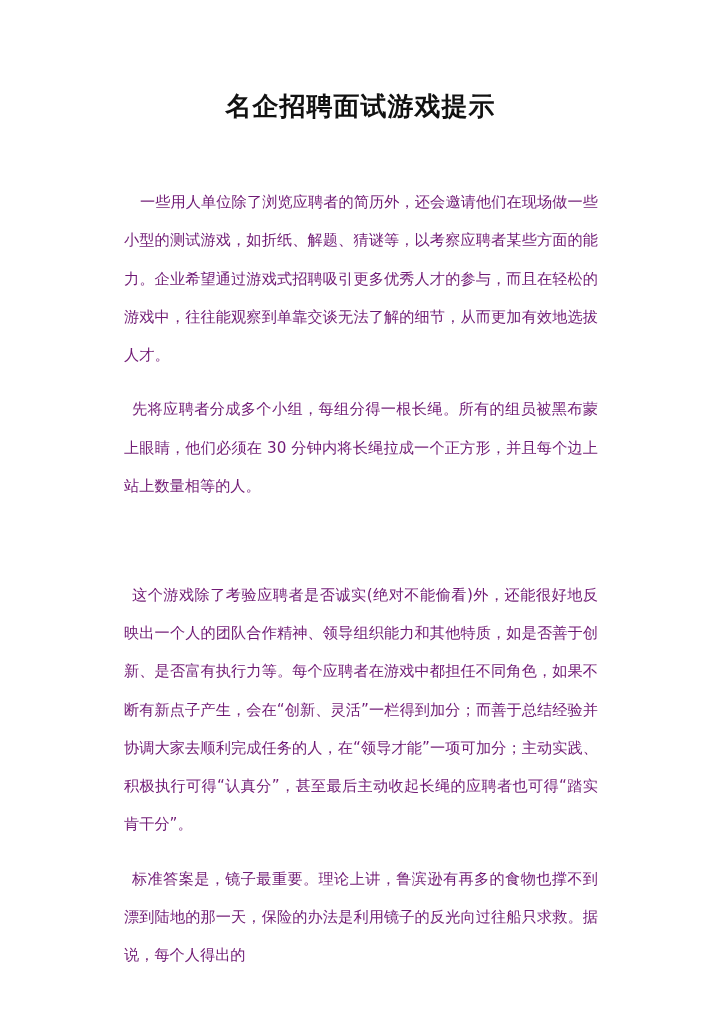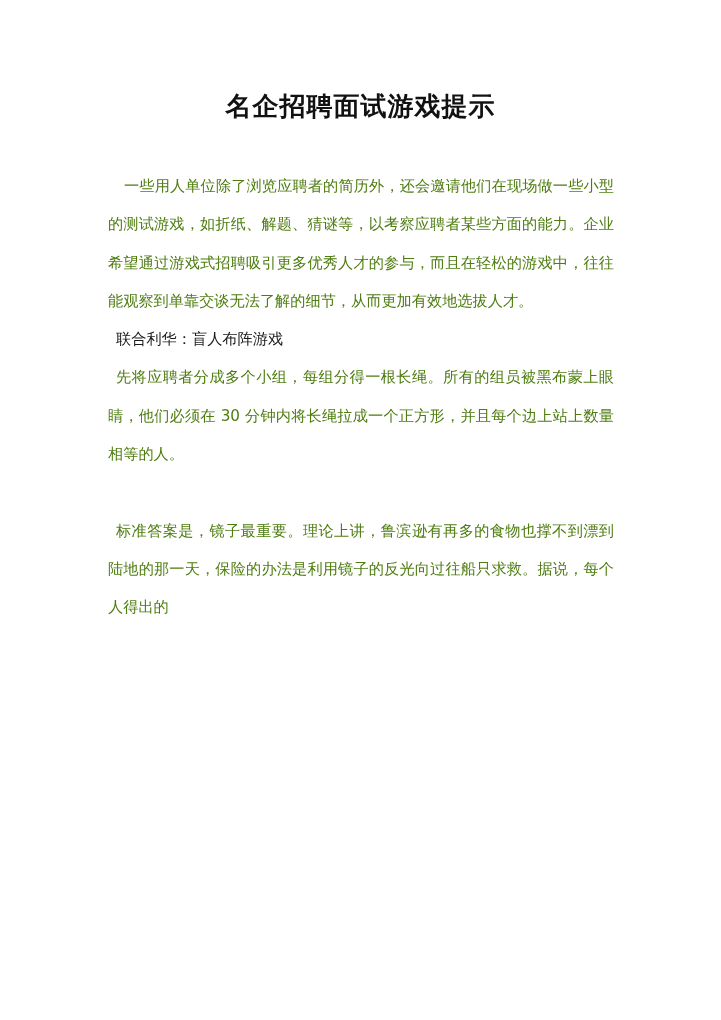--- a/index.html
+++ b/index.html
@@ -37,27 +37,27 @@
       margin: 0;
       line-height: 40px;
     }
     .body {
       position: absolute;
       top: 167px;
       left: 108px;
       width: 506px;
     }
     .para {
-      margin: 0;
+      margin: 16px;
       font-size: 15.2px;
       line-height: 38.3px;
       text-align: justify;
       text-align-last: left;
       word-break: break-all;
-      color: #4d7c0f;
+      color: #701a75;
     }
     .indent1 { text-indent: 8px; }
     .heading {
       margin: 0;
       font-size: 15.2px;
       line-height: 38.3px;
       padding-left: 8px;
       color: #1a1a1a;
     }
     .blank {
@@ -66,19 +66,19 @@
   </style>
 </head>
 <body>
 
 <div class="page">
   <h1 class="title">名企招聘面试游戏提示</h1>
 
   <div class="body">
     <p class="para" style="text-indent:16px;">一些用人单位除了浏览应聘者的简历外，还会邀请他们在现场做一些小型的测试游戏，如折纸、解题、猜谜等，以考察应聘者某些方面的能力。企业希望通过游戏式招聘吸引更多优秀人才的参与，而且在轻松的游戏中，往往能观察到单靠交谈无法了解的细节，从而更加有效地选拔人才。</p>
 
-    <p class="heading">联合利华：盲人布阵游戏</p>
     <p class="para indent1">先将应聘者分成多个小组，每组分得一根长绳。所有的组员被黑布蒙上眼睛，他们必须在 30 分钟内将长绳拉成一个正方形，并且每个边上站上数量相等的人。</p>
     <div class="blank"></div>
+    <p class="para indent1">这个游戏除了考验应聘者是否诚实(绝对不能偷看)外，还能很好地反映出一个人的团队合作精神、领导组织能力和其他特质，如是否善于创新、是否富有执行力等。每个应聘者在游戏中都担任不同角色，如果不断有新点子产生，会在“创新、灵活”一栏得到加分；而善于总结经验并协调大家去顺利完成任务的人，在“领导才能”一项可加分；主动实践、积极执行可得“认真分”，甚至最后主动收起长绳的应聘者也可得“踏实肯干分”。</p>
 
     <p class="para indent1">标准答案是，镜子最重要。理论上讲，鲁滨逊有再多的食物也撑不到漂到陆地的那一天，保险的办法是利用镜子的反光向过往船只求救。据说，每个人得出的</p>
   </div>
 </div>
 
 </body></html>

